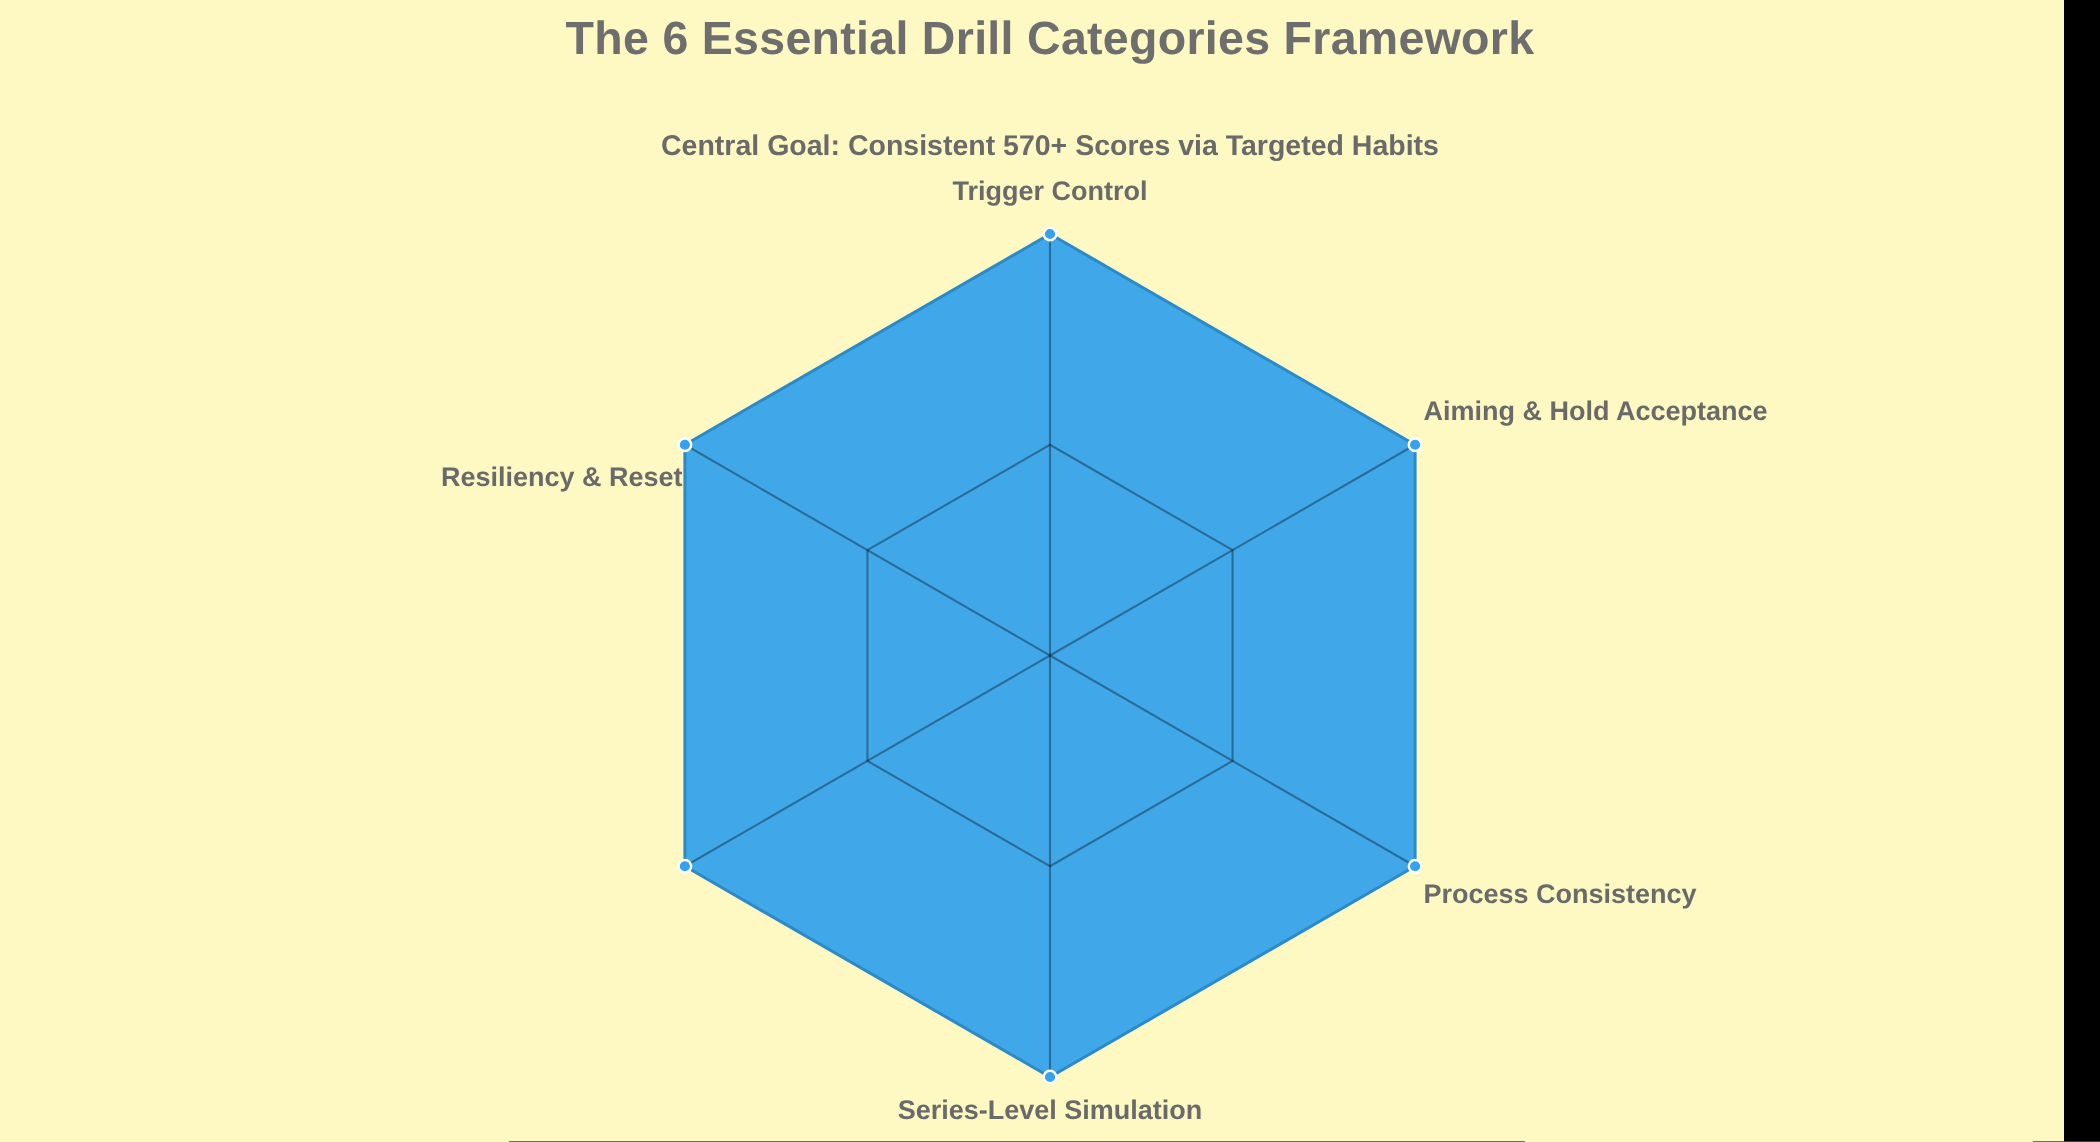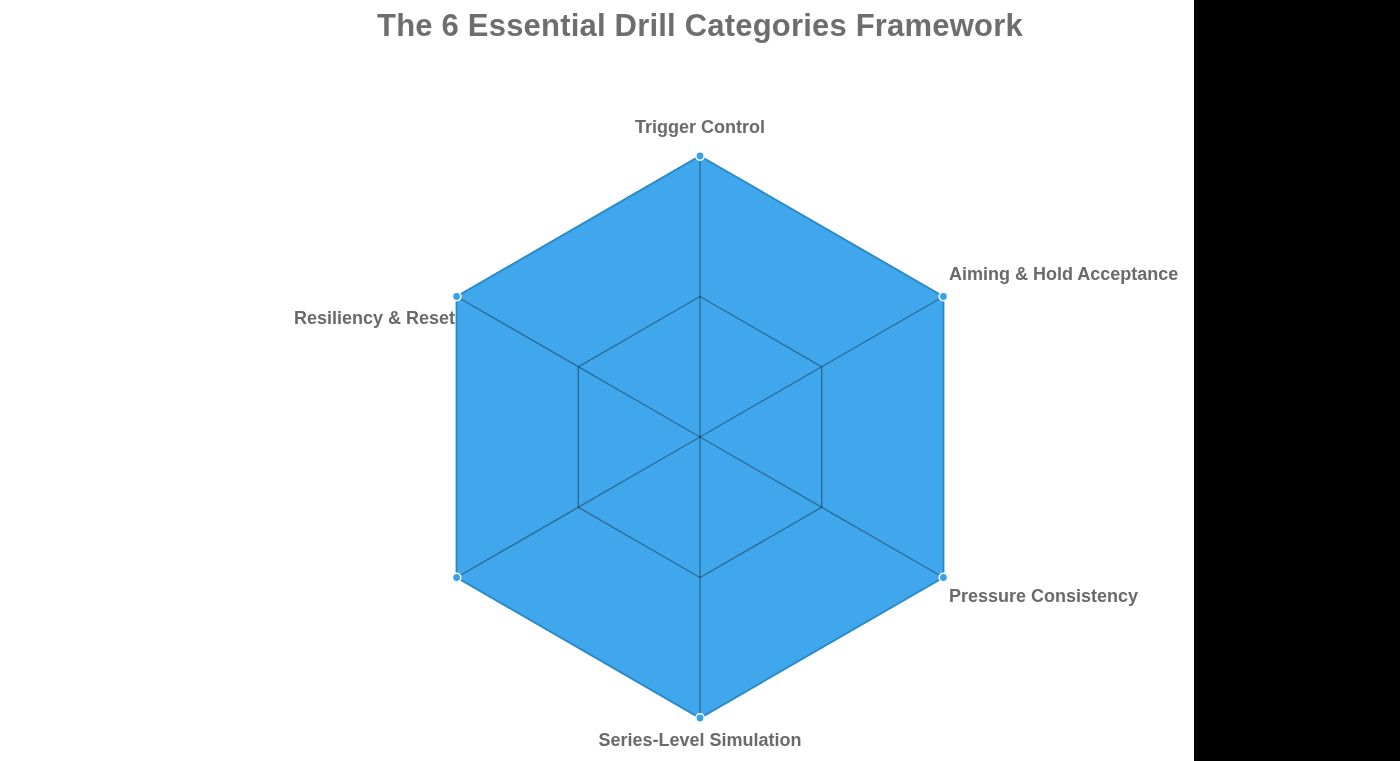--- a/index.html
+++ b/index.html
@@ -6,23 +6,23 @@
     margin: 0;
     padding: 0;
     background: #000000;
     width: 1400px;
     height: 761px;
     overflow: hidden;
     font-family: "Liberation Sans", sans-serif;
   }
   .stage {
     position: relative;
-    width: 1194px;
+    width: 1376px;
     height: 761px;
-    background: #ffffff;
+    background: #fef9c3;
   }
   .chart-title {
     position: absolute;
     top: 8px;
     left: 0;
     width: 1400px;
     text-align: center;
     font-size: 31px;
     font-weight: 700;
     color: #6e6e6e;
@@ -74,25 +74,26 @@
       <circle cx="700.0" cy="156.0" r="4.2" fill="#36A2EB" stroke="#FFFFFF" stroke-width="1.6"></circle>
       <circle cx="943.4" cy="296.5" r="4.2" fill="#36A2EB" stroke="#FFFFFF" stroke-width="1.6"></circle>
       <circle cx="943.4" cy="577.5" r="4.2" fill="#36A2EB" stroke="#FFFFFF" stroke-width="1.6"></circle>
       <circle cx="700.0" cy="718.0" r="4.2" fill="#36A2EB" stroke="#FFFFFF" stroke-width="1.6"></circle>
       <circle cx="456.6" cy="577.5" r="4.2" fill="#36A2EB" stroke="#FFFFFF" stroke-width="1.6"></circle>
       <circle cx="456.6" cy="296.5" r="4.2" fill="#36A2EB" stroke="#FFFFFF" stroke-width="1.6"></circle>
     </svg>
 
   <div class="chart-title">The 6 Essential Drill Categories Framework</div>
 
+  <div class="chart-subtitle">Central Goal: Consistent 570+ Scores via Targeted Habits</div>
 
   <div class="axis-label center" id="axis-top">Trigger Control</div>
 
   <div class="axis-label right-side" id="axis-ur">Aiming &amp; Hold Acceptance</div>
 
-  <div class="axis-label right-side" id="axis-lr">Pressure Consistency</div>
+  <div class="axis-label right-side" id="axis-lr">Process Consistency</div>
 
   <div class="axis-label center" id="axis-bottom">Series-Level Simulation</div>
 
 
   <div class="axis-label left-side" id="axis-ul">Resiliency &amp; Reset</div>
 
 </div>
 
 </body></html>

